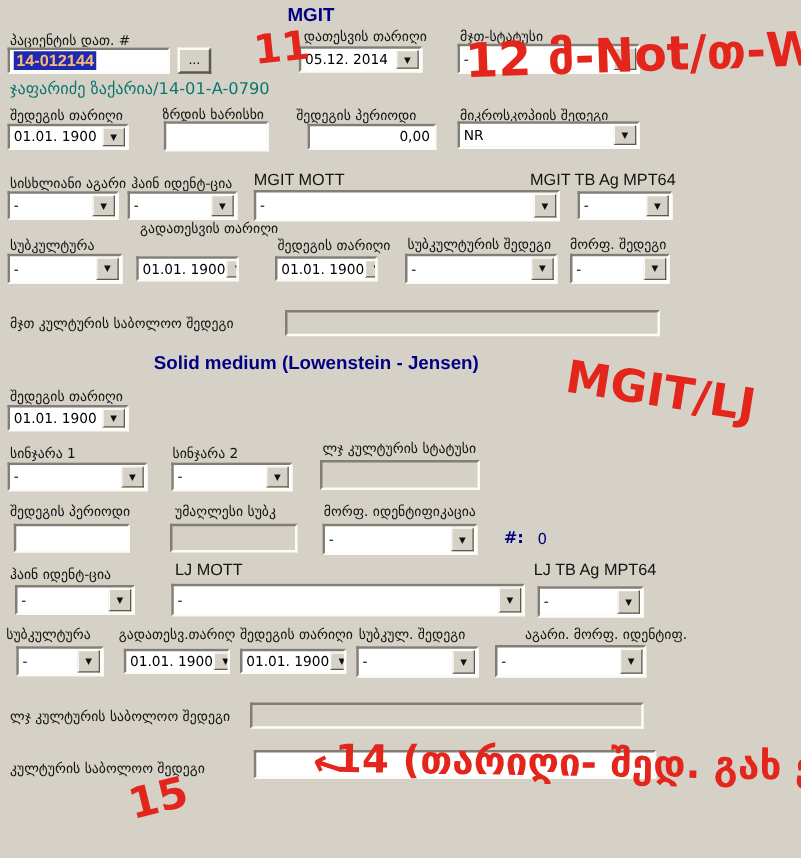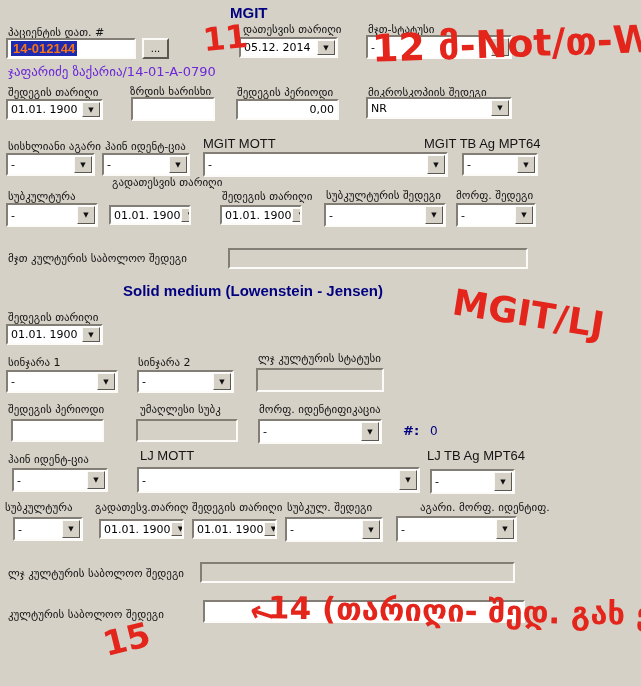--- a/index.html
+++ b/index.html
@@ -8,37 +8,37 @@
   .lbl{position:absolute;font-size:11px;color:#141414;white-space:nowrap;}
   .lbl-lat{position:absolute;font-size:13px;color:#141414;white-space:nowrap;
     font-family:"Liberation Sans",sans-serif;}
   .title{position:absolute;font-size:15px;font-weight:bold;color:#000080;
     font-family:"Liberation Sans",sans-serif;white-space:nowrap;}
   .tbox{position:absolute;background:#fff;border:2px solid;
     border-color:#827e76 #fcfbf8 #fcfbf8 #827e76;box-sizing:border-box;
     display:flex;align-items:center;padding:0 3px;font-size:11px;color:#000;
     overflow:hidden;white-space:nowrap;}
   .dis{background:#d5d1c7;}
-  .num{justify-content:flex-end;}
+  .num{justify-content:flex-end;margin-left:10px;}
   .combo{position:absolute;background:#fff;border:2px solid;
     border-color:#827e76 #fcfbf8 #fcfbf8 #827e76;box-sizing:border-box;
     display:flex;align-items:center;justify-content:space-between;
     overflow:hidden;}
   .combo .val{padding-left:3px;font-size:11px;color:#000;white-space:nowrap;}
   .combo .btn{width:16px;align-self:stretch;margin:1px;background:#d5d1c7;
     border:1px solid;border-color:#fbfaf7 #5a5850 #5a5850 #fbfaf7;
     display:flex;align-items:center;justify-content:center;font-size:7px;
     color:#111;flex:none;}
   .button3d{position:absolute;background:#d5d1c7;border:2px solid;
     border-color:#fbfaf7 #5a5850 #5a5850 #fbfaf7;box-sizing:border-box;
     display:flex;align-items:center;justify-content:center;font-size:10px;
     color:#000;}
-  .sel{background:#1d2ab0;color:#f97316;font-weight:bold;font-size:13px;
+  .sel{background:#1d2ab0;color:#fdba74;font-weight:bold;font-size:13px;
     padding:0 2px;font-family:"Liberation Sans",sans-serif;}
-  .name-maroon{position:absolute;font-size:13px;color:#6d28d9;white-space:nowrap;}
+  .name-maroon{position:absolute;font-size:13px;color:#0f766e;white-space:nowrap;}
   .anno{position:absolute;color:#e3251b;font-weight:bold;white-space:nowrap;
     font-family:"DejaVu Sans",sans-serif;line-height:1;}
   .navy{color:#000080;}
 </style>
 </head>
 <body>
 
 <div class="screen">
 
   <div class="title" style="left:230px;top:4px;">MGIT</div>

